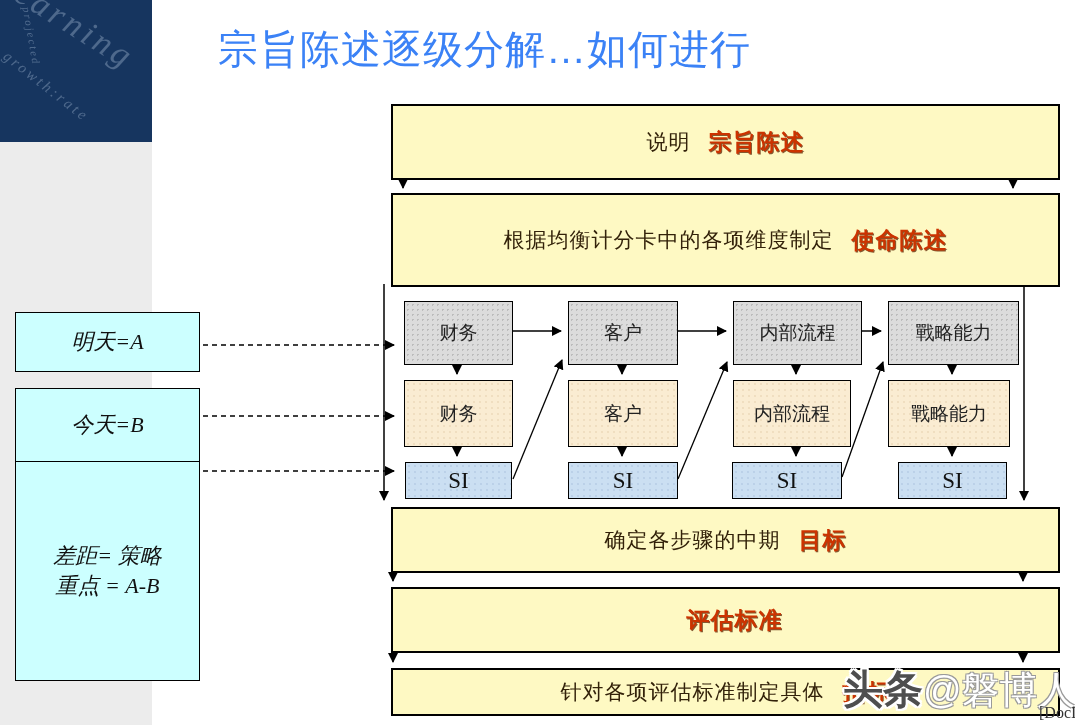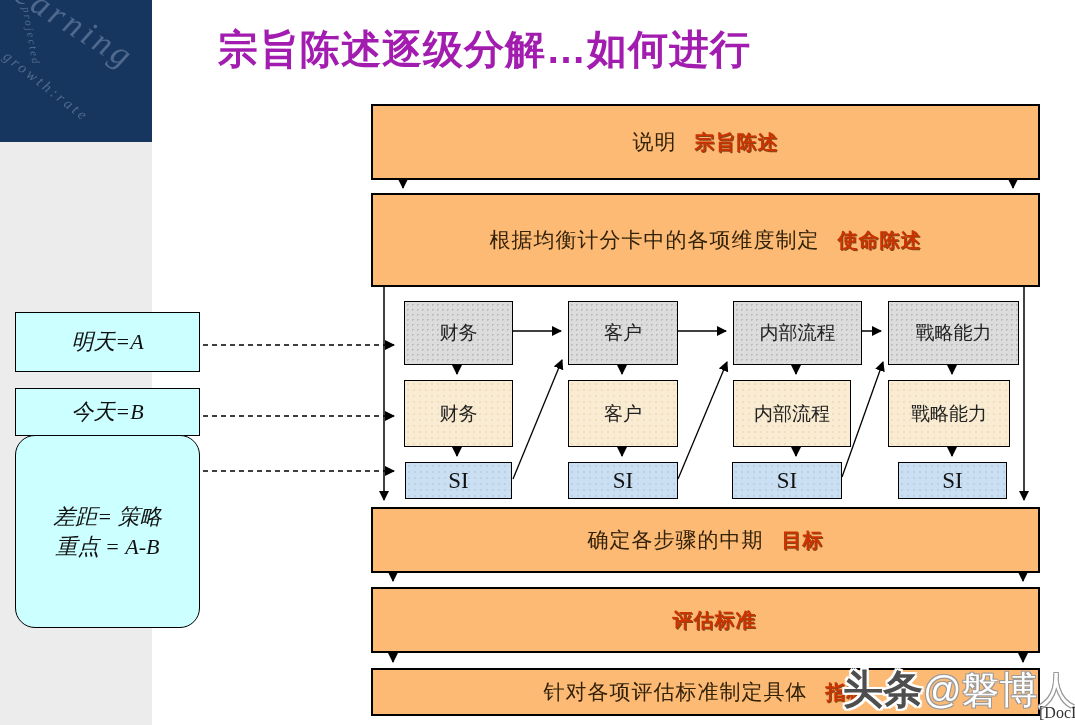--- a/index.html
+++ b/index.html
@@ -8,28 +8,28 @@
     font-family:"Liberation Sans",sans-serif;
   }
   
   .side-strip{position:absolute;left:0;top:142px;width:152px;height:583px;background:#ececec;}
   .side-image{position:absolute;left:0;top:0;width:152px;height:142px;background:#16355f;overflow:hidden;}
   .side-image span{position:absolute;color:rgba(210,225,245,0.30);font-family:"Liberation Serif",serif;font-style:italic;white-space:nowrap;}
   .w1{font-size:34px;left:8px;top:6px;transform:rotate(32deg);letter-spacing:4px;}
   .w2{font-size:15px;left:-6px;top:78px;transform:rotate(38deg);letter-spacing:3px;}
   .w3{font-size:11px;left:2px;top:30px;transform:rotate(80deg);letter-spacing:2px;}
   
-  .title{position:absolute;left:218px;top:22px;width:680px;font-size:40px;font-weight:bold;color:#a21caf;letter-spacing:1px;}
+  .title{position:absolute;left:218px;top:22px;width:680px;font-size:40px;font-weight:normal;color:#3b82f6;letter-spacing:1px;}
   
   .bigbox{
-    position:absolute;left:371px;width:665px;background:#fdba74;border:2px solid #000;
+    position:absolute;left:391px;width:665px;background:#fef9c3;border:2px solid #000;
     display:flex;align-items:center;justify-content:center;
     font-family:"Liberation Serif",serif;font-size:21px;color:#33220a;letter-spacing:1px;
   }
-  .hl{color:#cc3300;font-weight:bold;font-size:20px;text-shadow:1px 1px 0 rgba(90,35,0,0.75);margin-left:18px;}
+  .hl{color:#cc3300;font-weight:bold;font-size:23px;text-shadow:1px 1px 0 rgba(90,35,0,0.75);margin-left:18px;}
   
   .cell{
     position:absolute;border:1px solid #000;display:flex;align-items:center;justify-content:center;
     font-family:"Liberation Serif",serif;font-size:19px;color:#222;
   }
   .dim{background:#dcdcdc;background-image:radial-gradient(rgba(150,150,150,0.45) 1px,transparent 1px);background-size:5px 5px;}
   .mis{background:#faecd2;background-image:radial-gradient(rgba(210,180,140,0.25) 1px,transparent 1px);background-size:6px 6px;}
   .si{background:#cbdff2;background-image:radial-gradient(rgba(150,175,210,0.3) 1px,transparent 1px);background-size:6px 6px;font-style:normal;font-size:23px;color:#111;text-align:center;}
   
   .legend{position:absolute;left:15px;top:312px;width:185px;}
@@ -140,22 +140,22 @@
   <div class="cell dim" style="left:733px;top:301px;width:127px;height:62px;">内部流程</div>
   <div class="cell mis" style="left:733px;top:380px;width:116px;height:65px;">内部流程</div>
   <div class="cell si" style="left:732px;top:462px;width:108px;height:35px;">SI</div>
 
   <div class="cell dim" style="left:888px;top:301px;width:129px;height:62px;">戰略能力</div>
   <div class="cell mis" style="left:888px;top:380px;width:120px;height:65px;">戰略能力</div>
   <div class="cell si" style="left:898px;top:462px;width:107px;height:35px;">SI</div>
 
   <div class="legend">
     <div class="lrow" style="height:60px;">明天=A</div>
-    <div class="lrow" style="height:48px;margin-top:16px;">今天=B</div>
-    <div class="lrow" style="height:193px;border-radius:20px;">
+    <div class="lrow" style="height:74px;margin-top:16px;">今天=B</div>
+    <div class="lrow" style="height:220px;">
       <div>差距= 策略</div>
       <div>重点 = A-B</div>
     </div>
   </div>
 
   <div class="watermark"><span class="wm-bold">头条</span><span class="wm-rest">@磐博人力</span></div>
   <div class="docid">[DocID]</div>
 
 </div>
 

